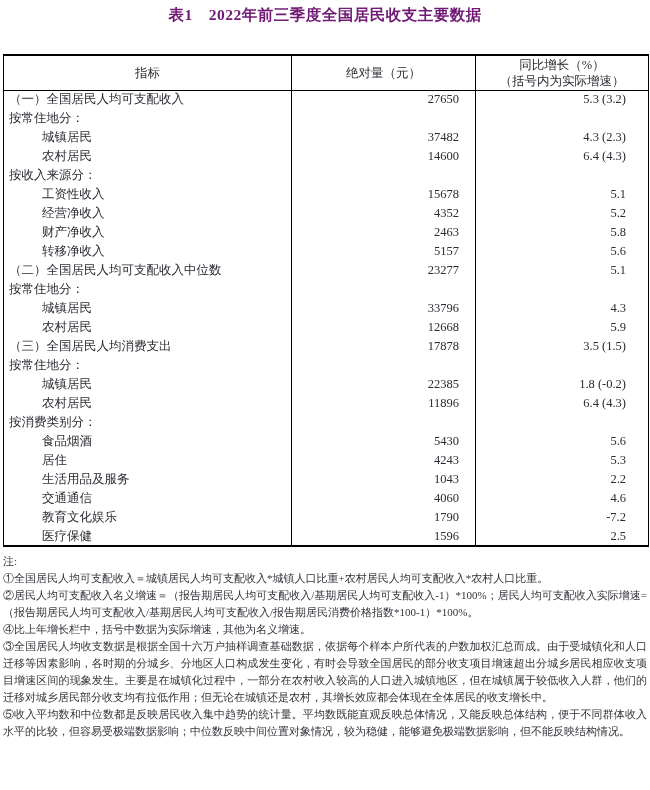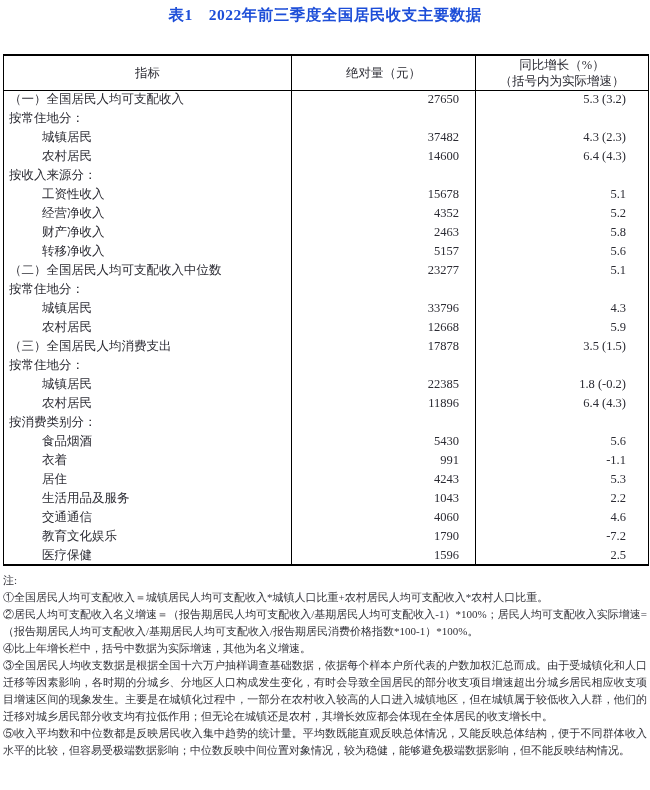--- a/index.html
+++ b/index.html
@@ -7,21 +7,21 @@
   body {
     width: 650px; height: 790px;
     overflow: hidden;
     font-family: "Liberation Serif", "DejaVu Serif", serif;
     color: #2b2b33;
   }
   .page-title {
     text-align: center;
     font-weight: bold;
     font-size: 15.5px;
-    color: #1d4ed8;
+    color: #701a75;
     padding-top: 5px;
     letter-spacing: 0.5px;
     height: 24px;
   }
   table.data-table {
     border-collapse: collapse;
     table-layout: fixed;
     width: 645px;
     margin: 30px 0 0 3px;
     border-top: 2px solid #000;
@@ -190,25 +190,20 @@
     <td class="cell-value col-sep"></td>
     <td class="cell-growth"></td>
   </tr>
 
   <tr>
     <td class="cell-label col-sep indent1">食品烟酒</td>
     <td class="cell-value col-sep">5430</td>
     <td class="cell-growth">5.6</td>
   </tr>
 
-  <tr>
-    <td class="cell-label col-sep indent1">衣着</td>
-    <td class="cell-value col-sep">991</td>
-    <td class="cell-growth">-1.1</td>
-  </tr>
 
   <tr>
     <td class="cell-label col-sep indent1">居住</td>
     <td class="cell-value col-sep">4243</td>
     <td class="cell-growth">5.3</td>
   </tr>
 
   <tr>
     <td class="cell-label col-sep indent1">生活用品及服务</td>
     <td class="cell-value col-sep">1043</td>

